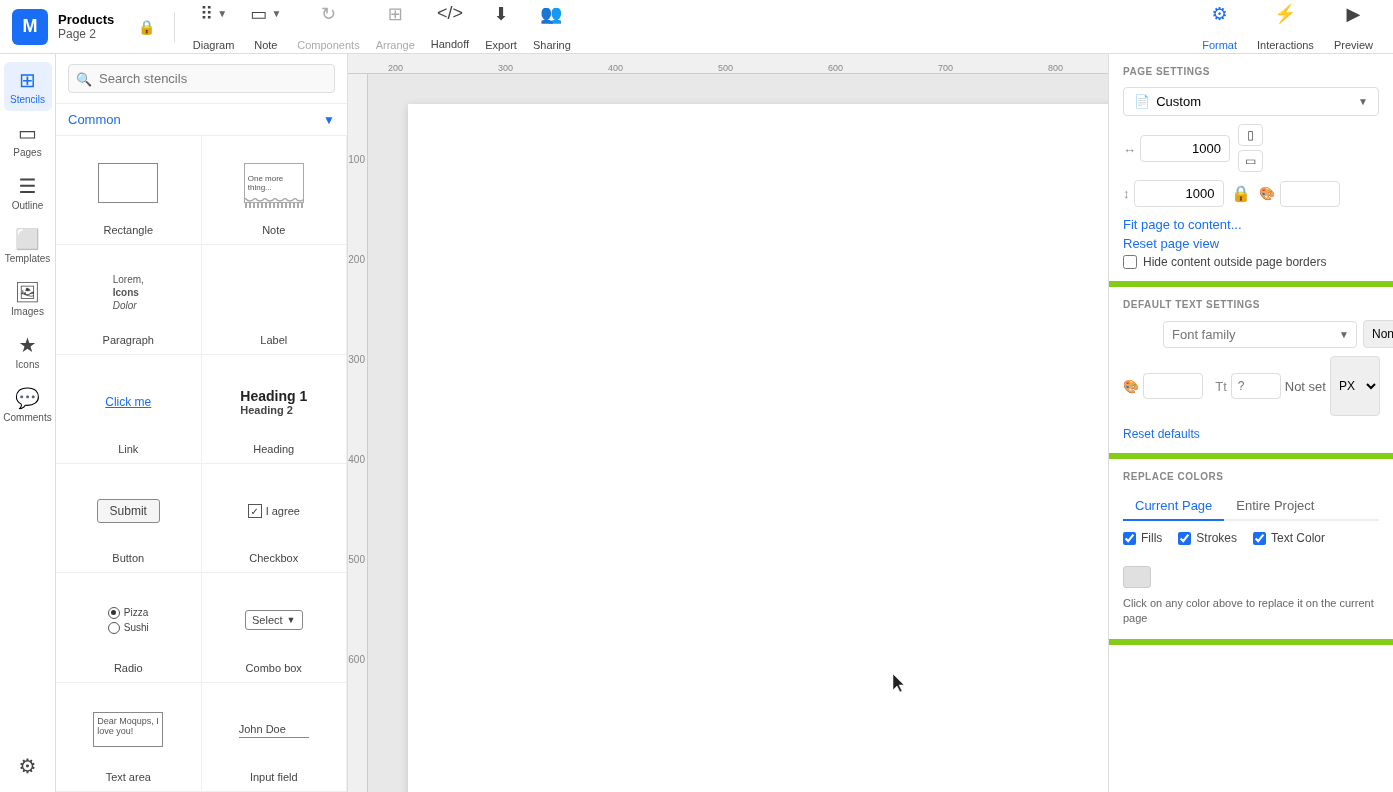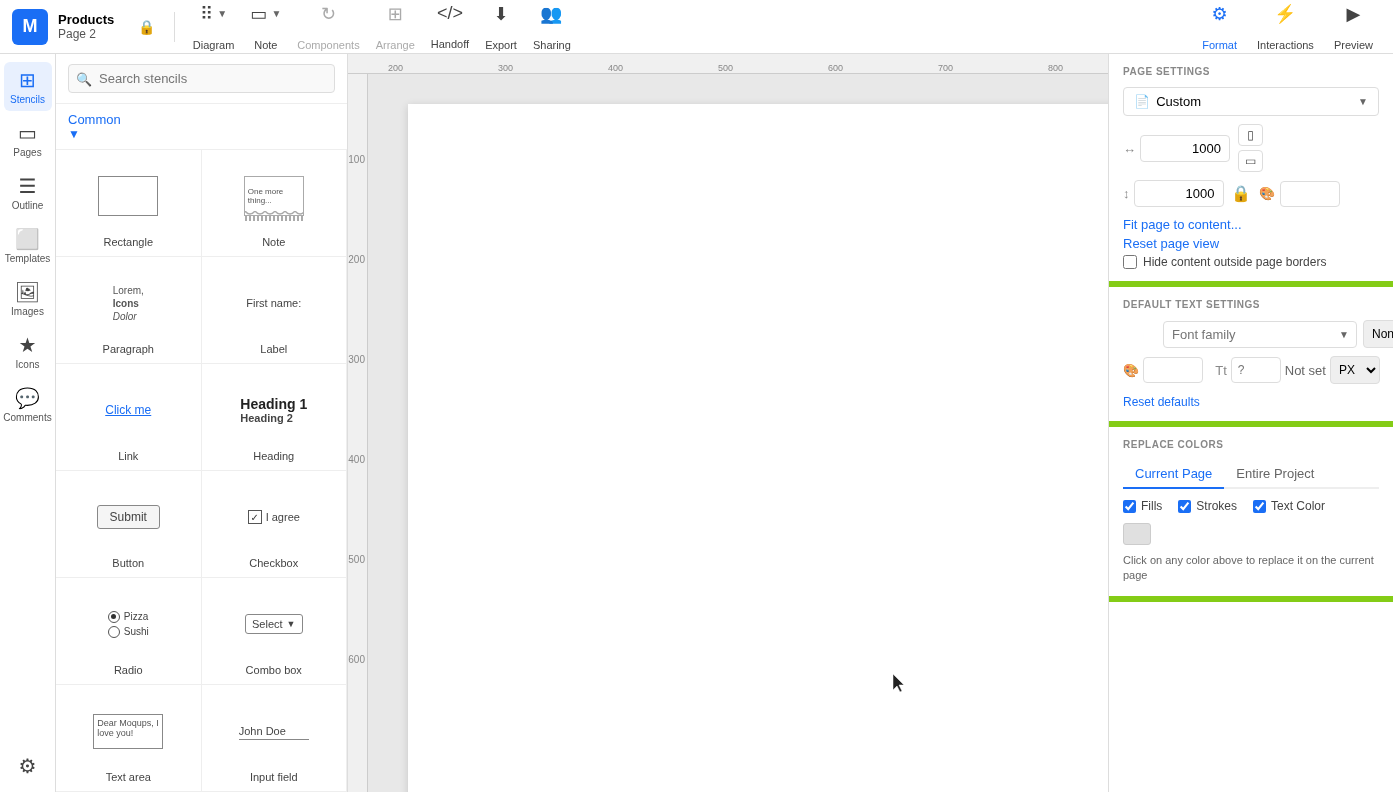--- a/index.html
+++ b/index.html
@@ -97,24 +97,23 @@
       padding: 6px 16px 6px 30px;
       border: 1px solid #ddd;
       border-radius: 4px;
       font-size: 13px;
       outline: none;
       background: #f9f9f9;
     }
     .stencil-search-wrap { position: relative; }
     .stencil-search-icon { position: absolute; left: 8px; top: 50%; transform: translateY(-50%); color: #888; font-size: 13px; }
     .stencil-category {
-      display: flex; align-items: flex-start; justify-content: space-between;
+      display: flex; align-items: center; justify-content: space-between;
       padding: 8px 12px;
       border-bottom: 1px solid #eee;
-      flex-direction: column;
     }
     .stencil-category-name { color: #1a6ef5; font-weight: 500; font-size: 13px; }
     .stencil-category-arrow { color: #1a6ef5; font-size: 12px; }
     .stencil-grid {
       display: grid;
       grid-template-columns: 1fr 1fr;
       overflow-y: auto;
       flex: 1;
     }
     .stencil-item {
@@ -233,29 +232,29 @@
     .panel-icon-btn { border: 1px solid #ddd; border-radius: 4px; padding: 5px 8px; cursor: pointer; background: #fff; color: #444; font-size: 14px; }
     .panel-lock-btn { font-size: 16px; color: #888; cursor: pointer; }
     .panel-link { color: #1a6ef5; font-size: 13px; cursor: pointer; margin-bottom: 4px; display: block; }
     .panel-checkbox-row { display: flex; align-items: center; gap: 6px; margin-top: 4px; }
     .panel-checkbox { width: 14px; height: 14px; }
     .panel-checkbox-label { font-size: 12px; color: #444; }
     .panel-font-row { display: flex; align-items: center; gap: 6px; margin-bottom: 8px; }
     .panel-font-select { flex: 1; padding: 5px 8px; border: 1px solid #ddd; border-radius: 4px; font-size: 13px; }
     .panel-small-select { width: 70px; padding: 5px 4px; border: 1px solid #ddd; border-radius: 4px; font-size: 12px; }
     .panel-color-input { width: 60px; padding: 5px 6px; border: 1px solid #ddd; border-radius: 4px; font-size: 12px; }
-    .panel-px-select { width: 50px; padding: 5px 4px; border: 1px solid #ddd; border-radius: 4px; font-size: 12px; }
+    .panel-px-select { width: 50px; padding: 21px 4px; border: 1px solid #ddd; border-radius: 4px; font-size: 12px; }
     .panel-text-size-row { display: flex; align-items: center; gap: 4px; }
     .reset-link { color: #1a6ef5; font-size: 12px; cursor: pointer; }
 
     
     .tab-row { display: flex; border-bottom: 2px solid #eee; margin-bottom: 10px; }
     .tab-item { padding: 6px 12px; font-size: 13px; cursor: pointer; color: #666; }
     .tab-item.active { color: #1a6ef5; border-bottom: 2px solid #1a6ef5; margin-bottom: -2px; font-weight: 500; }
-    .checkbox-row { display: flex; align-items: center; gap: 16px; margin-bottom: 10px; }
+    .checkbox-row { display: flex; align-items: center; gap: 16px; margin-bottom: 21px; }
     .checkbox-item { display: flex; align-items: center; gap: 5px; font-size: 12px; color: #444; }
     .checkbox-blue { accent-color: #1a6ef5; }
     .color-swatch { width: 28px; height: 22px; background: #e0e0e0; border-radius: 3px; border: 1px solid #ccc; }
     .replace-note { font-size: 11px; color: #666; line-height: 1.4; margin-top: 8px; }
     .ruler-h-mark { position: absolute; bottom: 0; font-size: 9px; color: #888; }
     .ruler-v-mark { position: absolute; right: 2px; font-size: 10px; color: #888; }
 
     
     .ruler-container {
       position: relative;
@@ -418,23 +417,20 @@
       <div class="stencil-item">
         <div class="stencil-preview">
           <div class="s-paragraph">
             Lorem,<br><strong>Icons</strong><br><em>Dolor</em>
           </div>
         </div>
         <span class="stencil-item-label">Paragraph</span>
       </div>
 
       <div class="stencil-item">
-        <div class="stencil-preview">
-          <div class="s-label">First name:</div>
-        </div>
         <span class="stencil-item-label">Label</span>
       </div>
 
       <div class="stencil-item">
         <div class="stencil-preview">
           <div class="s-link">Click me</div>
         </div>
         <span class="stencil-item-label">Link</span>
       </div>
 

